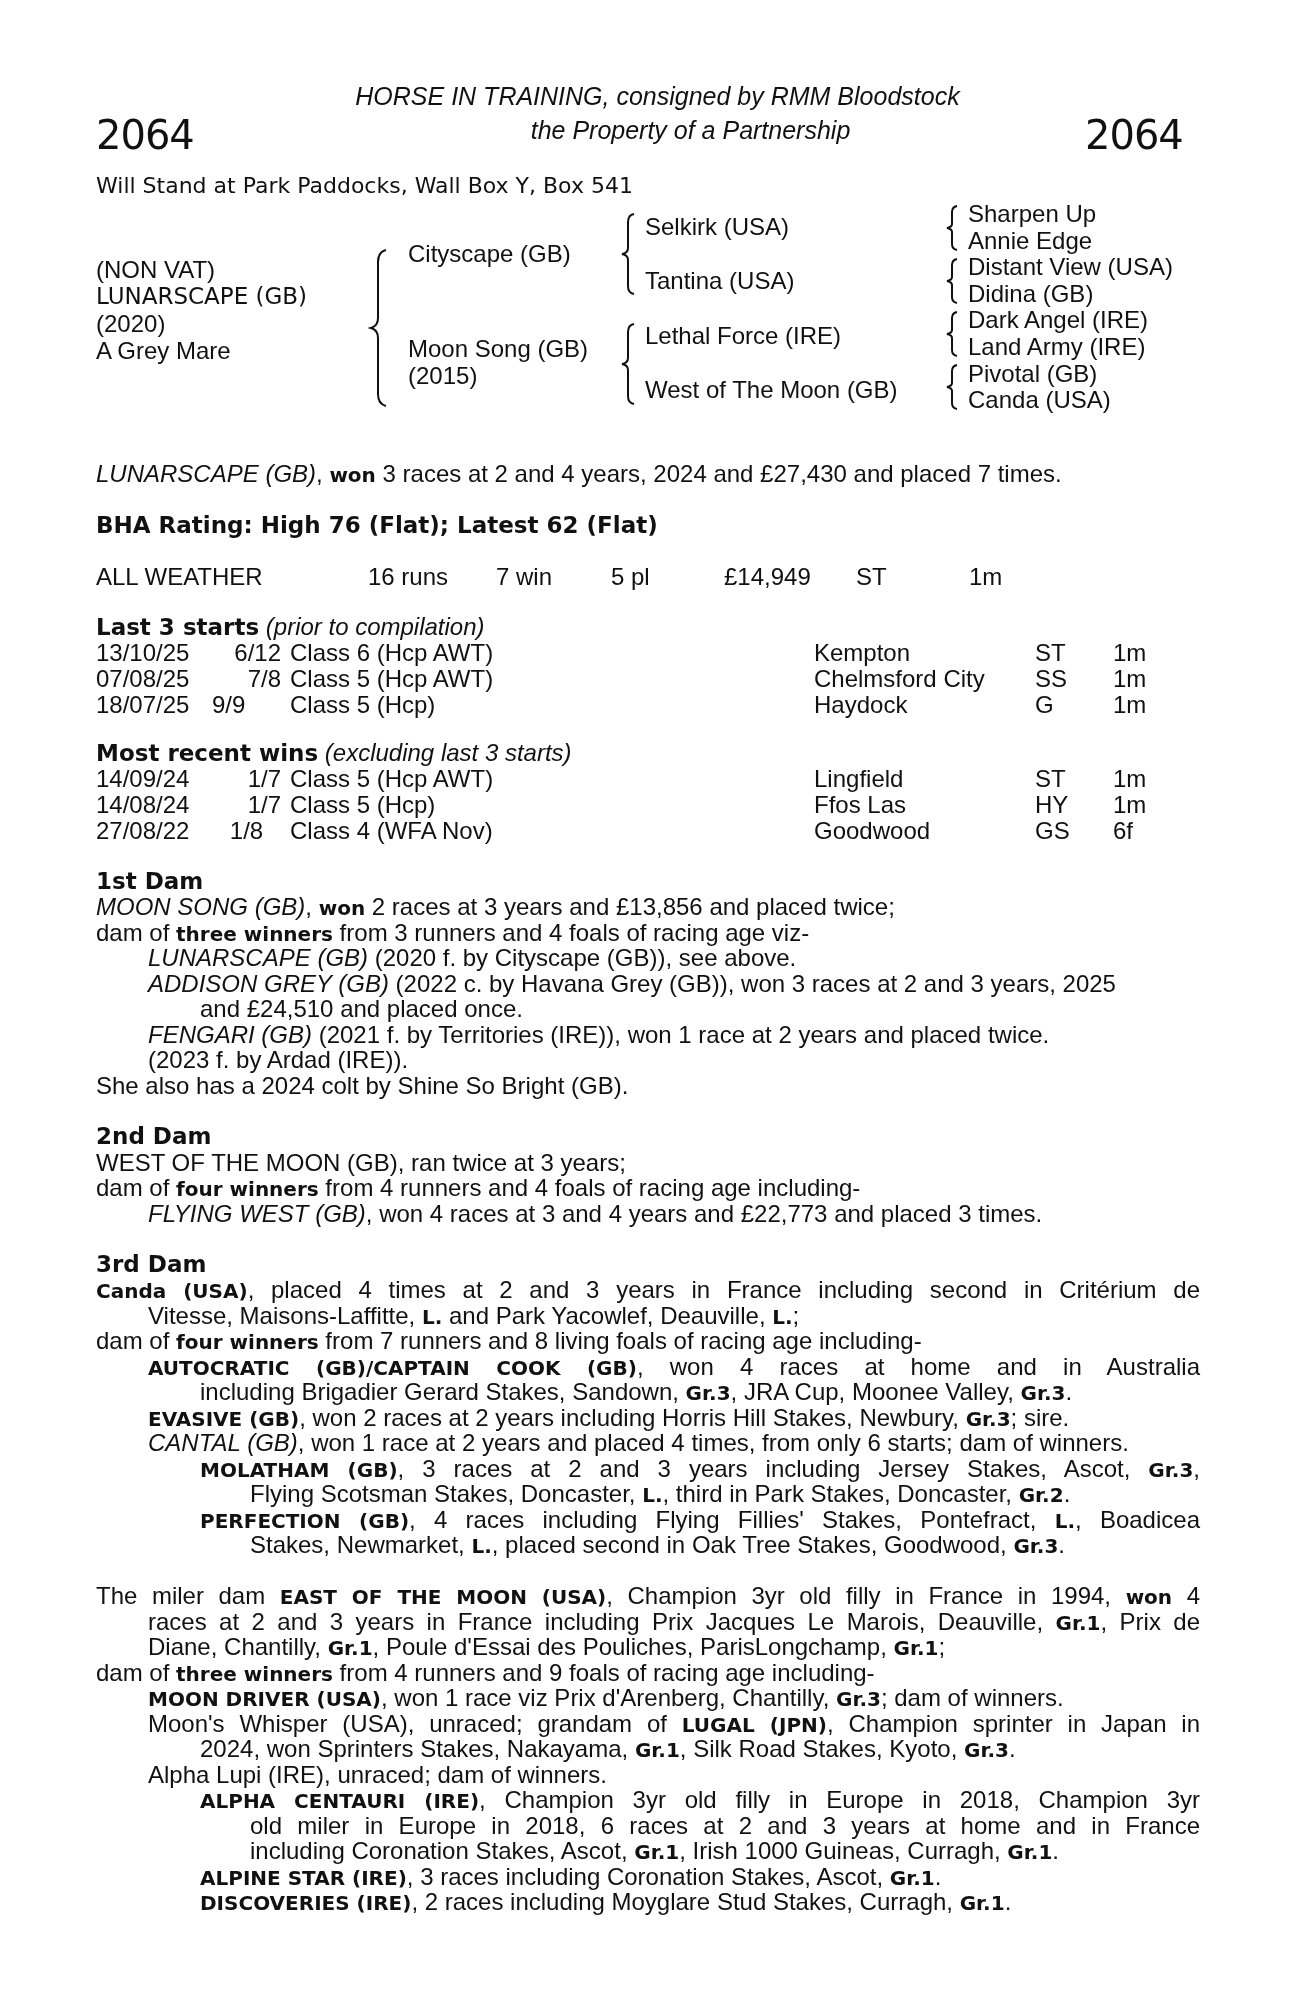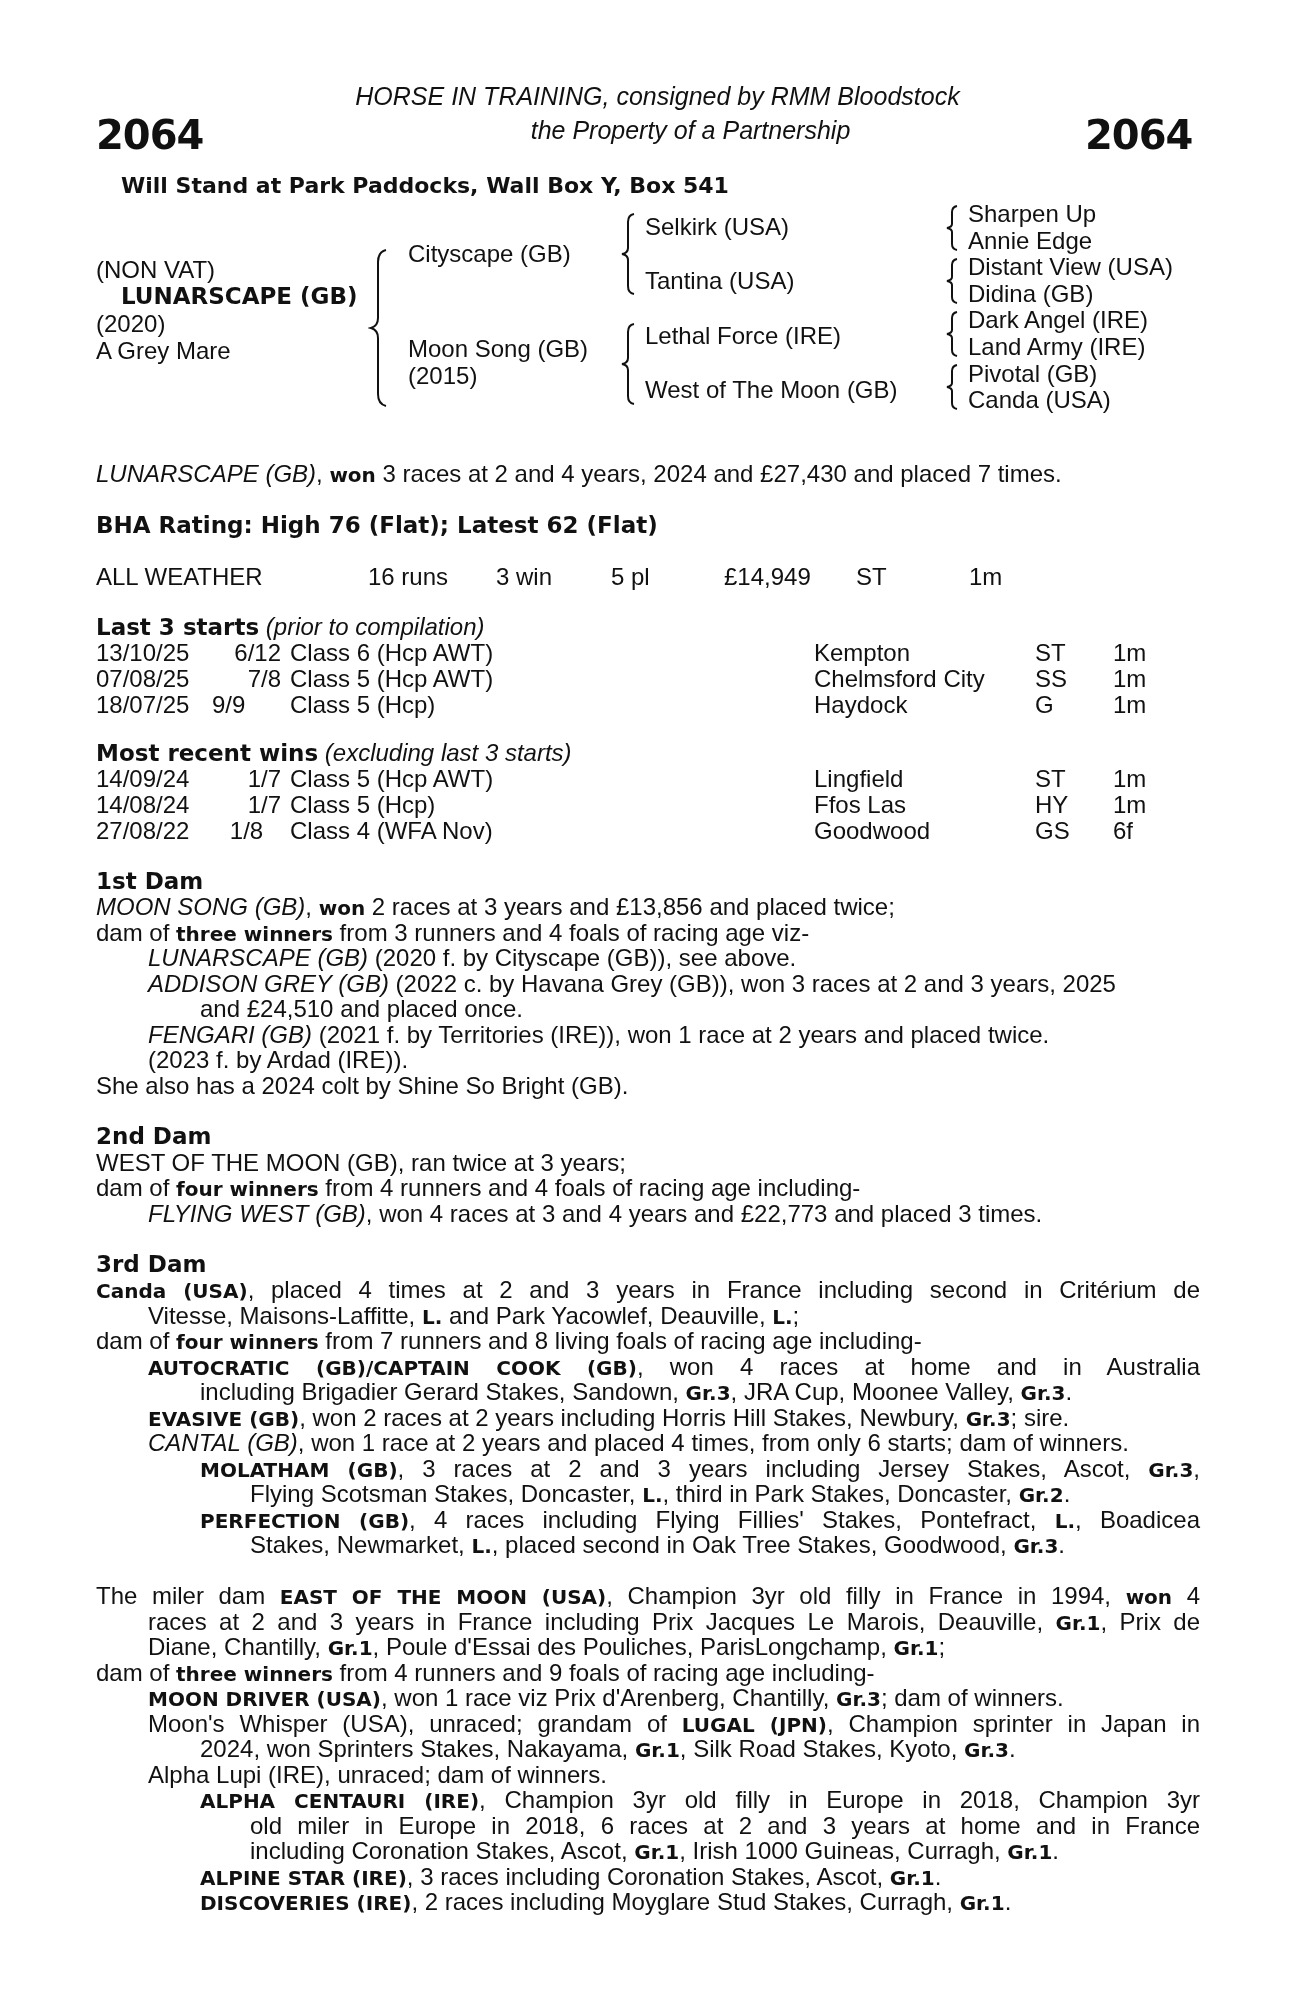--- a/index.html
+++ b/index.html
@@ -1,21 +1,21 @@
 <!DOCTYPE html>
 <html><head>
 <meta charset="utf-8">
 <style>
   html, body { margin: 0; padding: 0; background: #ffffff; }
   body { width: 1315px; height: 2000px; position: relative; overflow: hidden;
          font-family: "Liberation Sans", sans-serif; color: #111111; }
   .abs { position: absolute; white-space: nowrap; }
-  .lot { font-family: "DejaVu Sans", sans-serif; font-weight: bold; font-size: 40px; top: 112px; letter-spacing: -1px; transform: scaleX(1.0); }
+  .lot { font-family: "DejaVu Sans", sans-serif; font-weight: normal; font-size: 40px; top: 112px; letter-spacing: -1px; transform: scaleX(1.0); }
   .hdr-i { font-style: italic; font-size: 25px; left: 0; width: 1315px; text-align: center; }
-  .bold-sans { font-family: "DejaVu Sans", sans-serif; font-weight: bold; margin-left: 25px; }
+  .bold-sans { font-family: "DejaVu Sans", sans-serif; font-weight: normal; }
   .ped { font-size: 24px; }
   .brace { position: absolute; }
   .line { position: absolute; left: 96px; font-size: 24px; white-space: nowrap; }
   .sec-h { font-family: "DejaVu Sans", sans-serif; font-weight: bold; font-size: 23px; }
   .b { font-family: "DejaVu Sans", sans-serif; font-weight: bold; font-size: 20px; }
   .i { font-style: italic; }
   .row { position: absolute; font-size: 24px; white-space: nowrap; }
   .cell { position: absolute; white-space: nowrap; }
   .just { text-align: justify; text-align-last: justify; }
 </style>
@@ -77,21 +77,21 @@
   <div>Canda (USA)</div>
 </div>
 
 <div class="line" style="top:460px;"><span class="i">LUNARSCAPE (GB)</span><span>, </span><span class="b">won</span><span> 3 races at 2 and 4 years, 2024 and £27,430 and placed 7 times.</span></div>
 
 <div class="abs sec-h" style="left:96px; top:512px;">BHA Rating: High 76 (Flat); Latest 62 (Flat)</div>
 <div class="row" style="left:96px; top:537px; width:1100px; height:52px;">
   <div style="position:absolute; top:26px; width:100%; height:26px;">
     <span class="cell" style="left:0;">ALL WEATHER</span>
     <span class="cell" style="left:272px;">16 runs</span>
-    <span class="cell" style="left:400px;">3 win</span>
+    <span class="cell" style="left:400px;">7 win</span>
     <span class="cell" style="left:515px;">5 pl</span>
     <span class="cell" style="left:628px;">£14,949</span>
     <span class="cell" style="left:760px;">ST</span>
     <span class="cell" style="left:873px;">1m</span>
   </div>
 </div>
 
 <div class="line" style="top:613px;"><span class="sec-h">Last 3 starts</span> <span class="i">(prior to compilation)</span></div>
 <div class="row" style="left:96px; top:639px; width:1100px; height:78px;">
   <div style="position:absolute; top:0; width:100%;">

